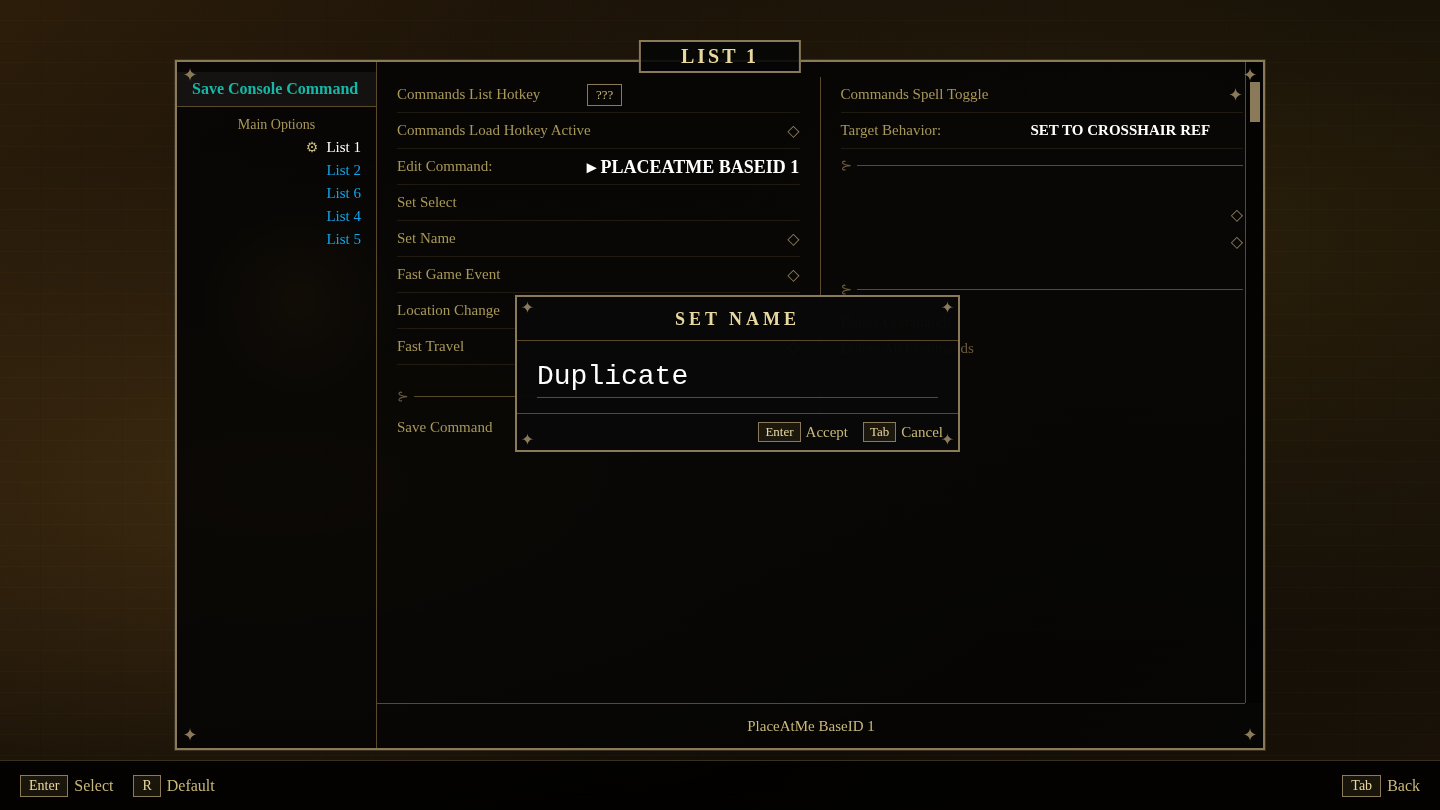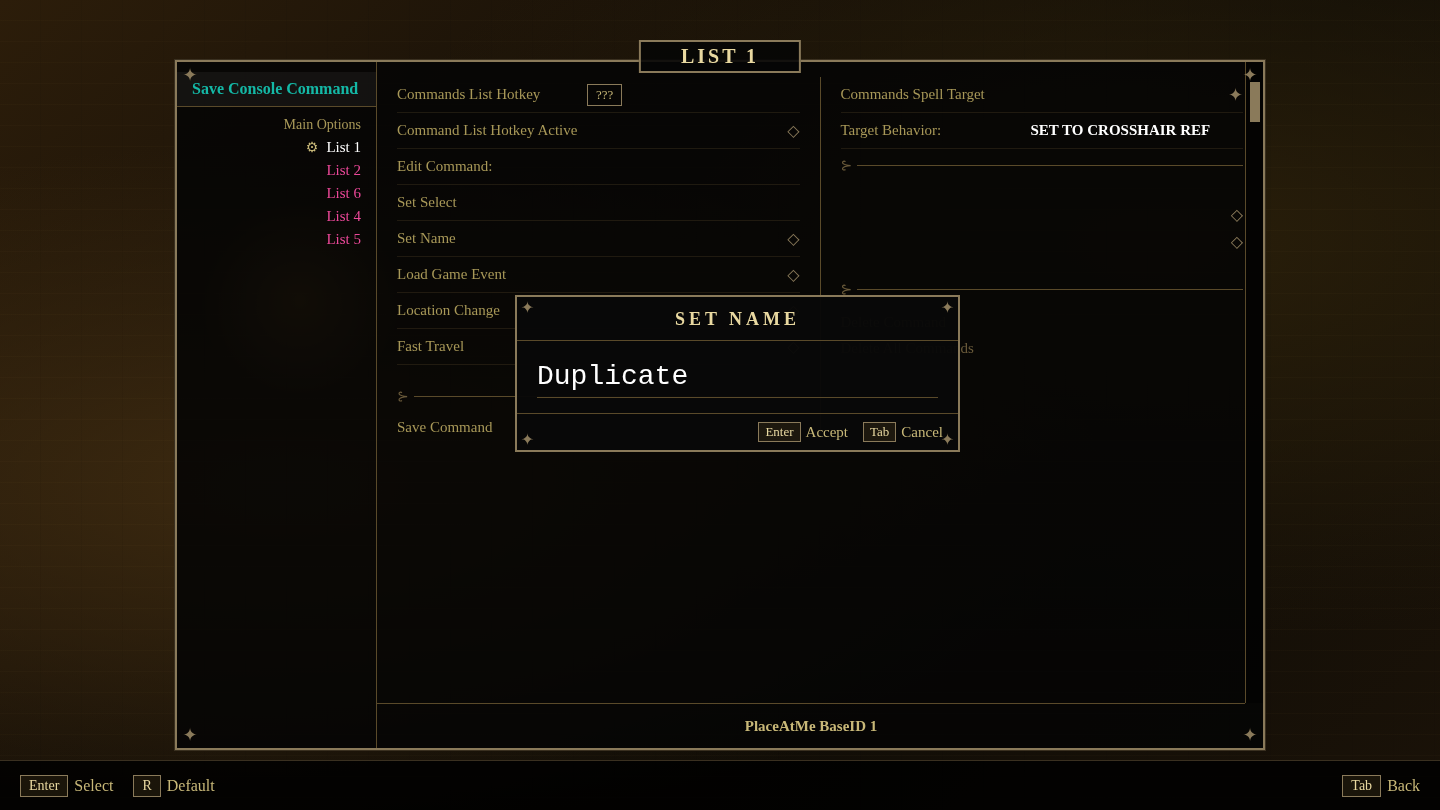--- a/index.html
+++ b/index.html
@@ -122,25 +122,25 @@
       font-weight: bold;
       padding: 8px 15px;
       border-bottom: 1px solid #5a4a2a;
       margin-bottom: 5px;
     }
 
     .sidebar-section {
       color: #a89858;
       font-size: 14px;
       padding: 5px 15px 3px;
-      text-align: right;
+      text-align: center;
     }
 
     .sidebar-item {
-      color: #ec4899;
+      color: #0ea5e9;
       font-size: 15px;
       padding: 3px 15px 3px 30px;
       text-align: right;
       cursor: pointer;
       display: flex;
       align-items: center;
       justify-content: flex-end;
       gap: 8px;
     }
 
@@ -253,21 +253,20 @@
       bottom: 0;
       left: 200px;
       right: 18px;
       height: 45px;
       border-top: 1px solid #5a4a2a;
       display: flex;
       align-items: center;
       justify-content: center;
       color: #c8b878;
       font-size: 15px;
-      font-weight: bold;
     }
 
     
     .kb-bar {
       position: absolute;
       bottom: 0;
       left: 0;
       right: 0;
       height: 50px;
       background: rgba(0,0,0,0.85);
@@ -445,40 +444,41 @@
     <div class="two-col">
 
       <div class="col-left">
 
         <div class="content-row">
           <span class="row-label">Commands List Hotkey</span>
           <span class="hotkey-box">???</span>
         </div>
 
         <div class="content-row">
-          <span class="row-label">Command List Hotkey Active</span>
+          <span class="row-label">Commands Load Hotkey Active</span>
           <span class="diamond">◇</span>
         </div>
 
         <div class="content-row">
           <span class="row-label">Edit Command:</span>
+          <span class="row-value command">▸ PLACEATME BASEID 1</span>
         </div>
 
         <div class="content-row">
           <span class="row-label">Set Select</span>
         </div>
 
         <div class="content-row">
           <span class="row-label">Set Name</span>
           <span class="diamond">◇</span>
         </div>
 
 
         <div class="content-row">
-          <span class="row-label">Load Game Event</span>
+          <span class="row-label">Fast Game Event</span>
           <span class="diamond">◇</span>
         </div>
 
         <div class="content-row">
           <span class="row-label">Location Change</span>
           <span class="diamond">◇</span>
         </div>
 
         <div class="content-row">
           <span class="row-label">Fast Travel</span>
@@ -494,21 +494,21 @@
 
         <div style="margin-top:13px;">
           <span style="color:#a89858; font-size:15px;">Save Command</span>
         </div>
 
       </div>
 
       <div class="col-right">
 
         <div class="content-row">
-          <span class="row-label">Commands Spell Target</span>
+          <span class="row-label">Commands Spell Toggle</span>
           <span style="color:#8a7a5a; font-size:18px; margin-left:auto;">✦</span>
         </div>
 
         <div class="content-row">
           <span class="row-label">Target Behavior:</span>
           <span style="color:#ffffff; font-size:15px; font-weight:bold; margin-left:10px;">SET TO CROSSHAIR REF</span>
         </div>
 
         <div style="margin-top:8px;">
           <div class="content-divider">

